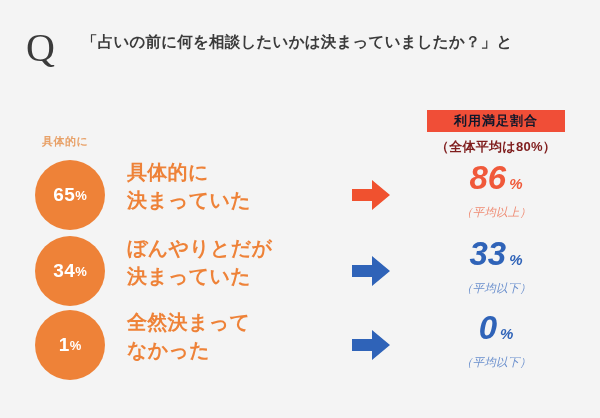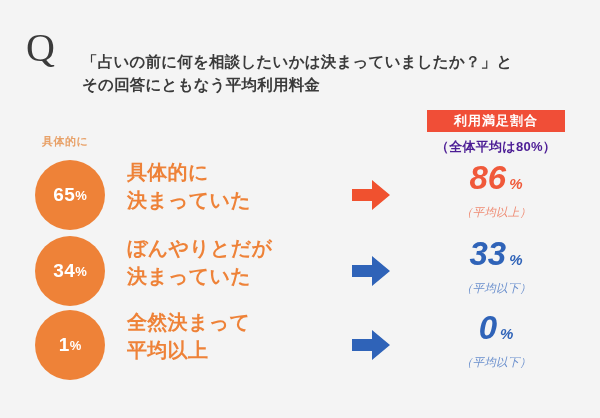--- a/index.html
+++ b/index.html
@@ -41,21 +41,21 @@
     font-family: "Liberation Serif", "DejaVu Serif", serif;
     font-size: 40px;
     line-height: 40px;
     font-weight: 400;
     color: #3b3b3b;
     letter-spacing: 0;
   }
   .q-title {
     position: absolute;
     left: 82px;
-    top: 50px;
+    top: 30px;
     width: 496px;
     font-size: 15.5px;
     line-height: 23px;
     font-weight: 700;
     color: #3b3b3b;
     letter-spacing: 0.2px;
   }
   .q-title .line2 {
     display: block;
   }
@@ -72,38 +72,38 @@
   }
 
   
   .sat-badge {
     position: absolute;
     left: 427px;
     top: 110px;
     width: 138px;
     height: 22px;
     background: #f04e37;
-    color: #ffffff;
+    color: #0f172a;
     font-size: 13px;
     font-weight: 700;
     letter-spacing: 1px;
     display: flex;
     align-items: center;
     justify-content: center;
     box-sizing: border-box;
   }
   .sat-avg {
     position: absolute;
     left: 417px;
     top: 138px;
     width: 158px;
     text-align: center;
     font-size: 13px;
     font-weight: 700;
-    color: #4c1d95;
+    color: #7f1d1d;
     letter-spacing: 0.3px;
   }
 
   
   .row {
     position: absolute;
     left: 0;
     width: 600px;
     height: 74px;
   }
@@ -205,21 +205,20 @@
 </style>
 </head>
 <body>
 
 <div id="infographic">
 
   <div class="header">
     <div class="q-mark">Q</div>
     <div class="q-title">
       <span class="line1">「占いの前に何を相談したいかは決まっていましたか？」と</span>
-      <span class="line2">その回答にともなう平均利用料金</span>
     </div>
   </div>
 
   <div class="ratio-label">具体的に</div>
 
   <div class="sat-badge">利用満足割合</div>
   <div class="sat-avg">（全体平均は80%）</div>
 
   <div class="row row-0">
     <div class="circle">
@@ -265,21 +264,21 @@
     </div>
   </div>
 
   <div class="row row-2">
     <div class="circle">
       <span class="num">1</span>
       <span class="pct">%</span>
     </div>
     <div class="answer">
       <span class="l">全然決まって</span>
-      <span class="l">平均以上</span>
+      <span class="l">なかった</span>
     </div>
     <div class="arrow">
       <svg viewBox="0 0 38 30" xmlns="http://www.w3.org/2000/svg" aria-hidden="true">
         <path d="M0 9 H20 V0 L38 15 L20 30 V21 H0 Z" fill="#2f63b8"></path>
       </svg>
     </div>
     <div class="value-block v-below">
       <div class="value-main">
         <span>0</span><span class="unit">%</span>
       </div>

